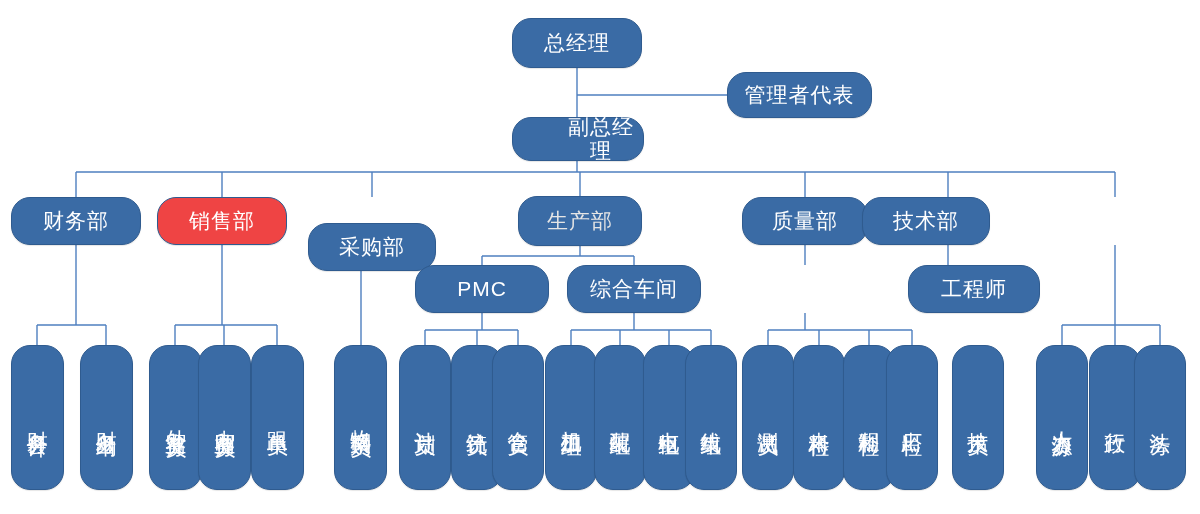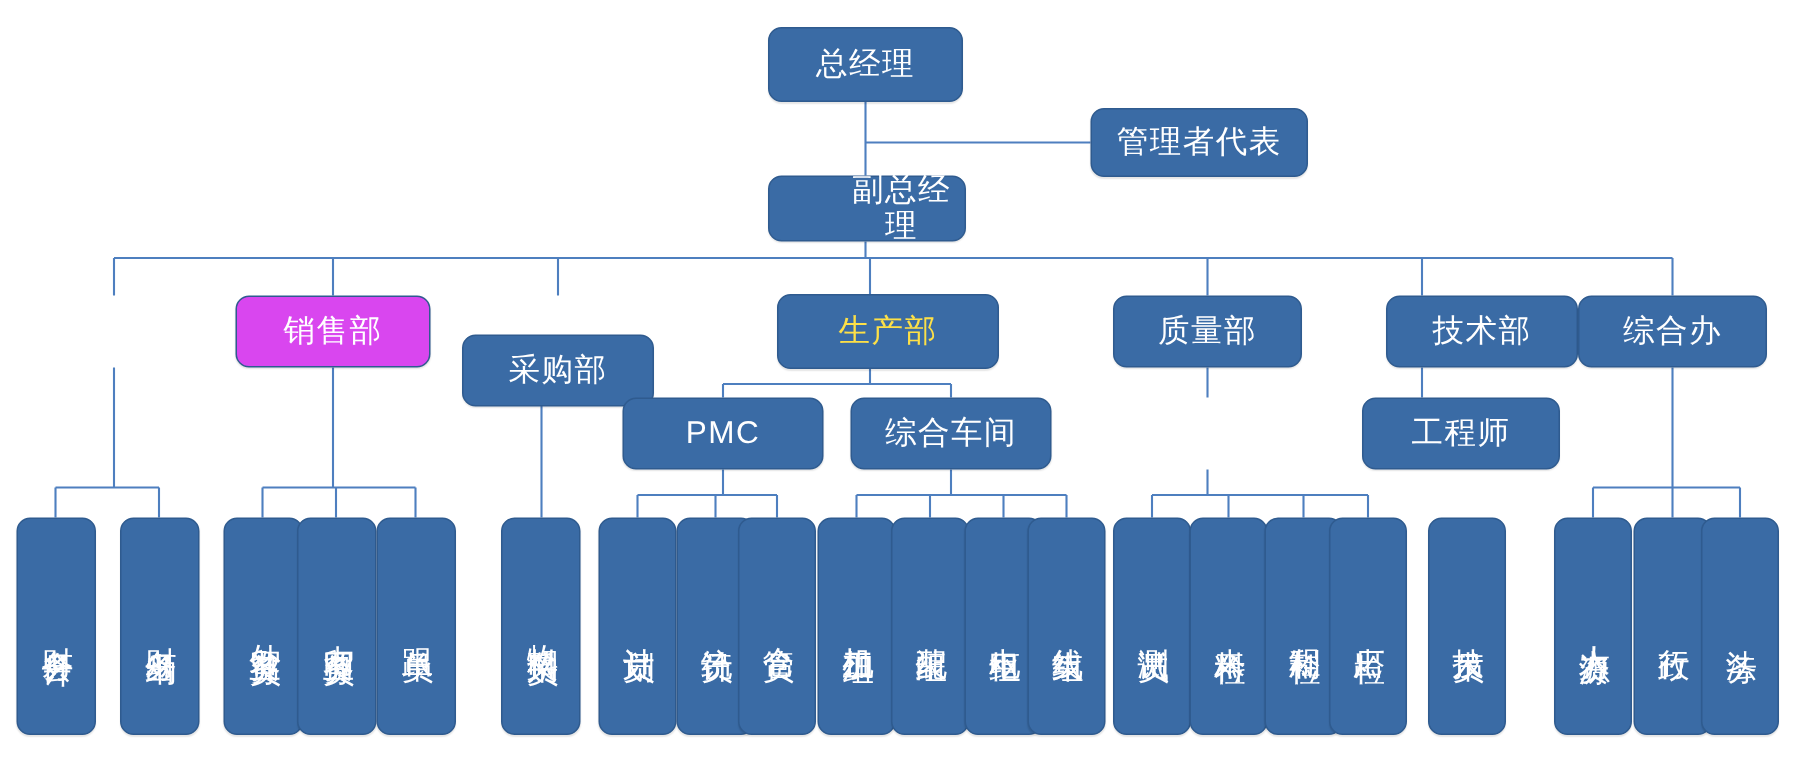--- a/index.html
+++ b/index.html
@@ -24,21 +24,21 @@
     top: 0;
     width: 1200px;
     height: 514px;
     pointer-events: none;
   }
   .node {
     position: absolute;
     box-sizing: border-box;
     background: #3A6BA5;
     border: 1px solid #2F5B8F;
-    border-radius: 9px;
+    border-radius: 19px;
     color: #ffffff;
     display: flex;
     align-items: center;
     justify-content: center;
     text-align: center;
     letter-spacing: 1px;
     line-height: 1.12;
     z-index: 2;
     box-shadow: 0 1px 1px rgba(0,0,0,0.10);
   }
@@ -120,37 +120,37 @@
   <div class="node horiz" style="left: 512px; top: 18px; width: 130px; height: 50px; background: rgb(58, 107, 165); border-color: rgb(47, 91, 143); color: rgb(255, 255, 255);">
     <span class="node-label">总经理</span>
   </div>
   <div class="node horiz" style="left: 727px; top: 72px; width: 145px; height: 46px; background: rgb(58, 107, 165); border-color: rgb(47, 91, 143); color: rgb(255, 255, 255);">
     <span class="node-label">管理者代表</span>
   </div>
   <div class="node horiz" style="left: 512px; top: 117px; width: 132px; height: 44px; background: rgb(58, 107, 165); border-color: rgb(47, 91, 143); color: rgb(255, 255, 255); padding-left: 46px;">
     <span class="node-label">副总经理</span>
   </div>
 
-  <div class="node horiz" style="left: 157px; top: 197px; width: 130px; height: 48px; background: #d946ef; border-color: rgb(47, 91, 143); color: rgb(255, 255, 255);">
+  <div class="node horiz" style="left: 11px; top: 197px; width: 130px; height: 48px; background: rgb(58, 107, 165); border-color: rgb(47, 91, 143); color: rgb(255, 255, 255);">
+    <span class="node-label">财务部</span>
+  </div>
+  <div class="node horiz" style="left: 157px; top: 197px; width: 130px; height: 48px; background: #ef4444; border-color: rgb(47, 91, 143); color: rgb(255, 255, 255);">
     <span class="node-label">销售部</span>
   </div>
   <div class="node horiz" style="left: 308px; top: 197px; width: 128px; height: 48px; background: rgb(58, 107, 165); border-color: rgb(47, 91, 143); color: rgb(255, 255, 255); margin-top: 26px;">
     <span class="node-label">采购部</span>
   </div>
-  <div class="node horiz" style="left: 518px; top: 196px; width: 148px; height: 50px; background: rgb(58, 107, 165); border-color: rgb(47, 91, 143); color: #fde047;">
+  <div class="node horiz" style="left: 518px; top: 196px; width: 124px; height: 50px; background: rgb(58, 107, 165); border-color: rgb(47, 91, 143); color: #e5e5e5;">
     <span class="node-label">生产部</span>
   </div>
   <div class="node horiz" style="left: 742px; top: 197px; width: 126px; height: 48px; background: rgb(58, 107, 165); border-color: rgb(47, 91, 143); color: #ffffff;">
     <span class="node-label">质量部</span>
   </div>
-  <div class="node horiz" style="left: 924px; top: 197px; width: 128px; height: 48px; background: rgb(58, 107, 165); border-color: rgb(47, 91, 143); color: rgb(255, 255, 255);">
+  <div class="node horiz" style="left: 862px; top: 197px; width: 128px; height: 48px; background: rgb(58, 107, 165); border-color: rgb(47, 91, 143); color: rgb(255, 255, 255);">
     <span class="node-label">技术部</span>
-  </div>
-  <div class="node horiz" style="left: 1052px; top: 197px; width: 126px; height: 48px; background: rgb(58, 107, 165); border-color: rgb(47, 91, 143); color: rgb(255, 255, 255);">
-    <span class="node-label">综合办</span>
   </div>
 
   <div class="node horiz" style="left: 415px; top: 265px; width: 134px; height: 48px; background: rgb(58, 107, 165); border-color: rgb(47, 91, 143); color: rgb(255, 255, 255);">
     <span class="node-label">PMC</span>
   </div>
   <div class="node horiz" style="left: 567px; top: 265px; width: 134px; height: 48px; background: rgb(58, 107, 165); border-color: rgb(47, 91, 143); color: rgb(255, 255, 255);">
     <span class="node-label">综合车间</span>
   </div>
   <div class="node horiz" style="left: 888px; top: 265px; width: 132px; height: 48px; background: rgb(58, 107, 165); border-color: rgb(47, 91, 143); color: rgb(255, 255, 255); margin-left: 20px;">
     <span class="node-label">工程师</span>

